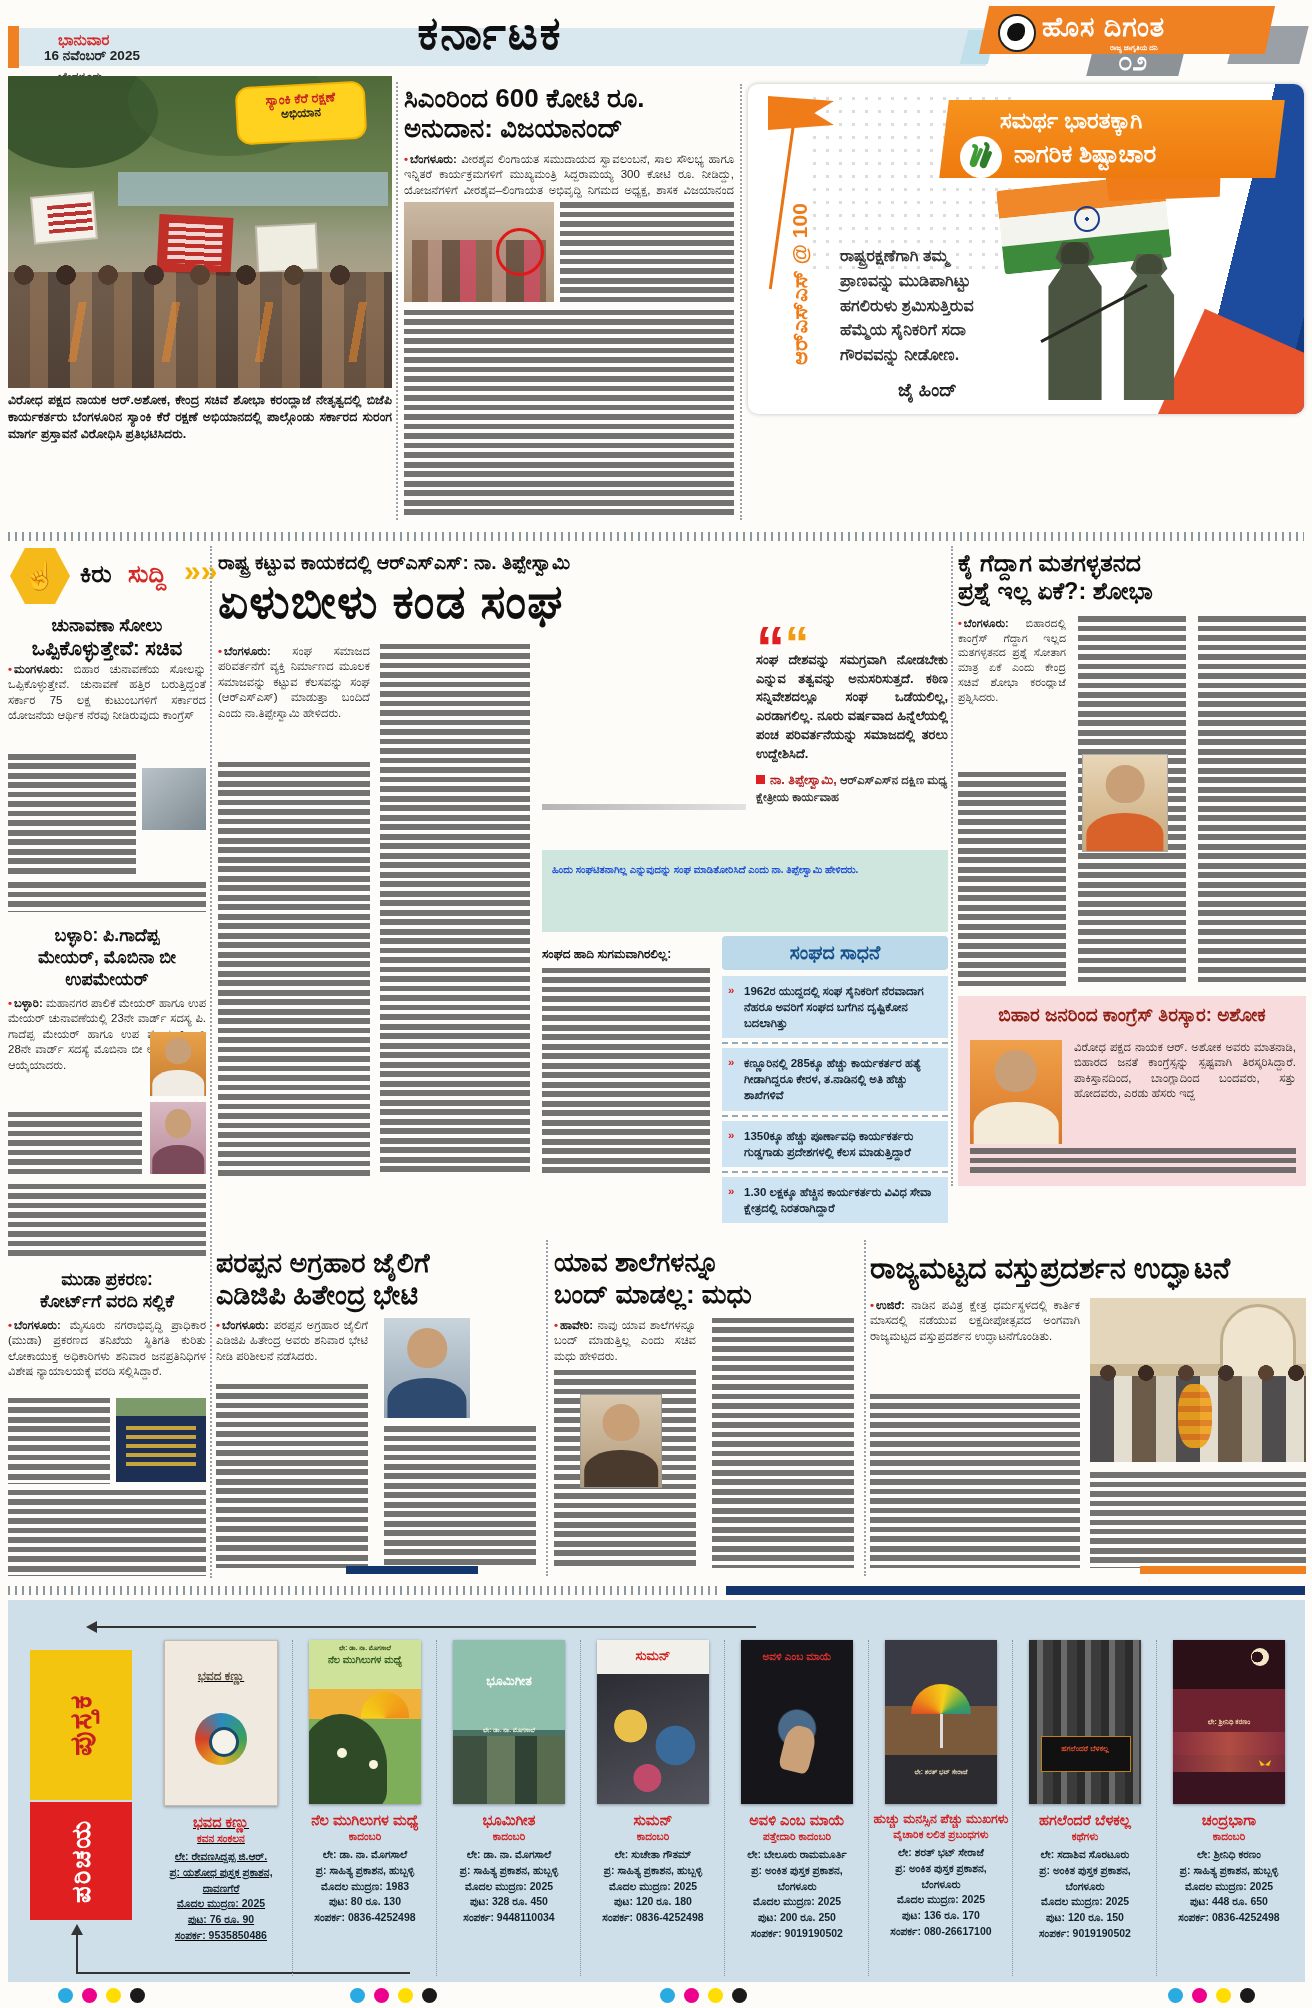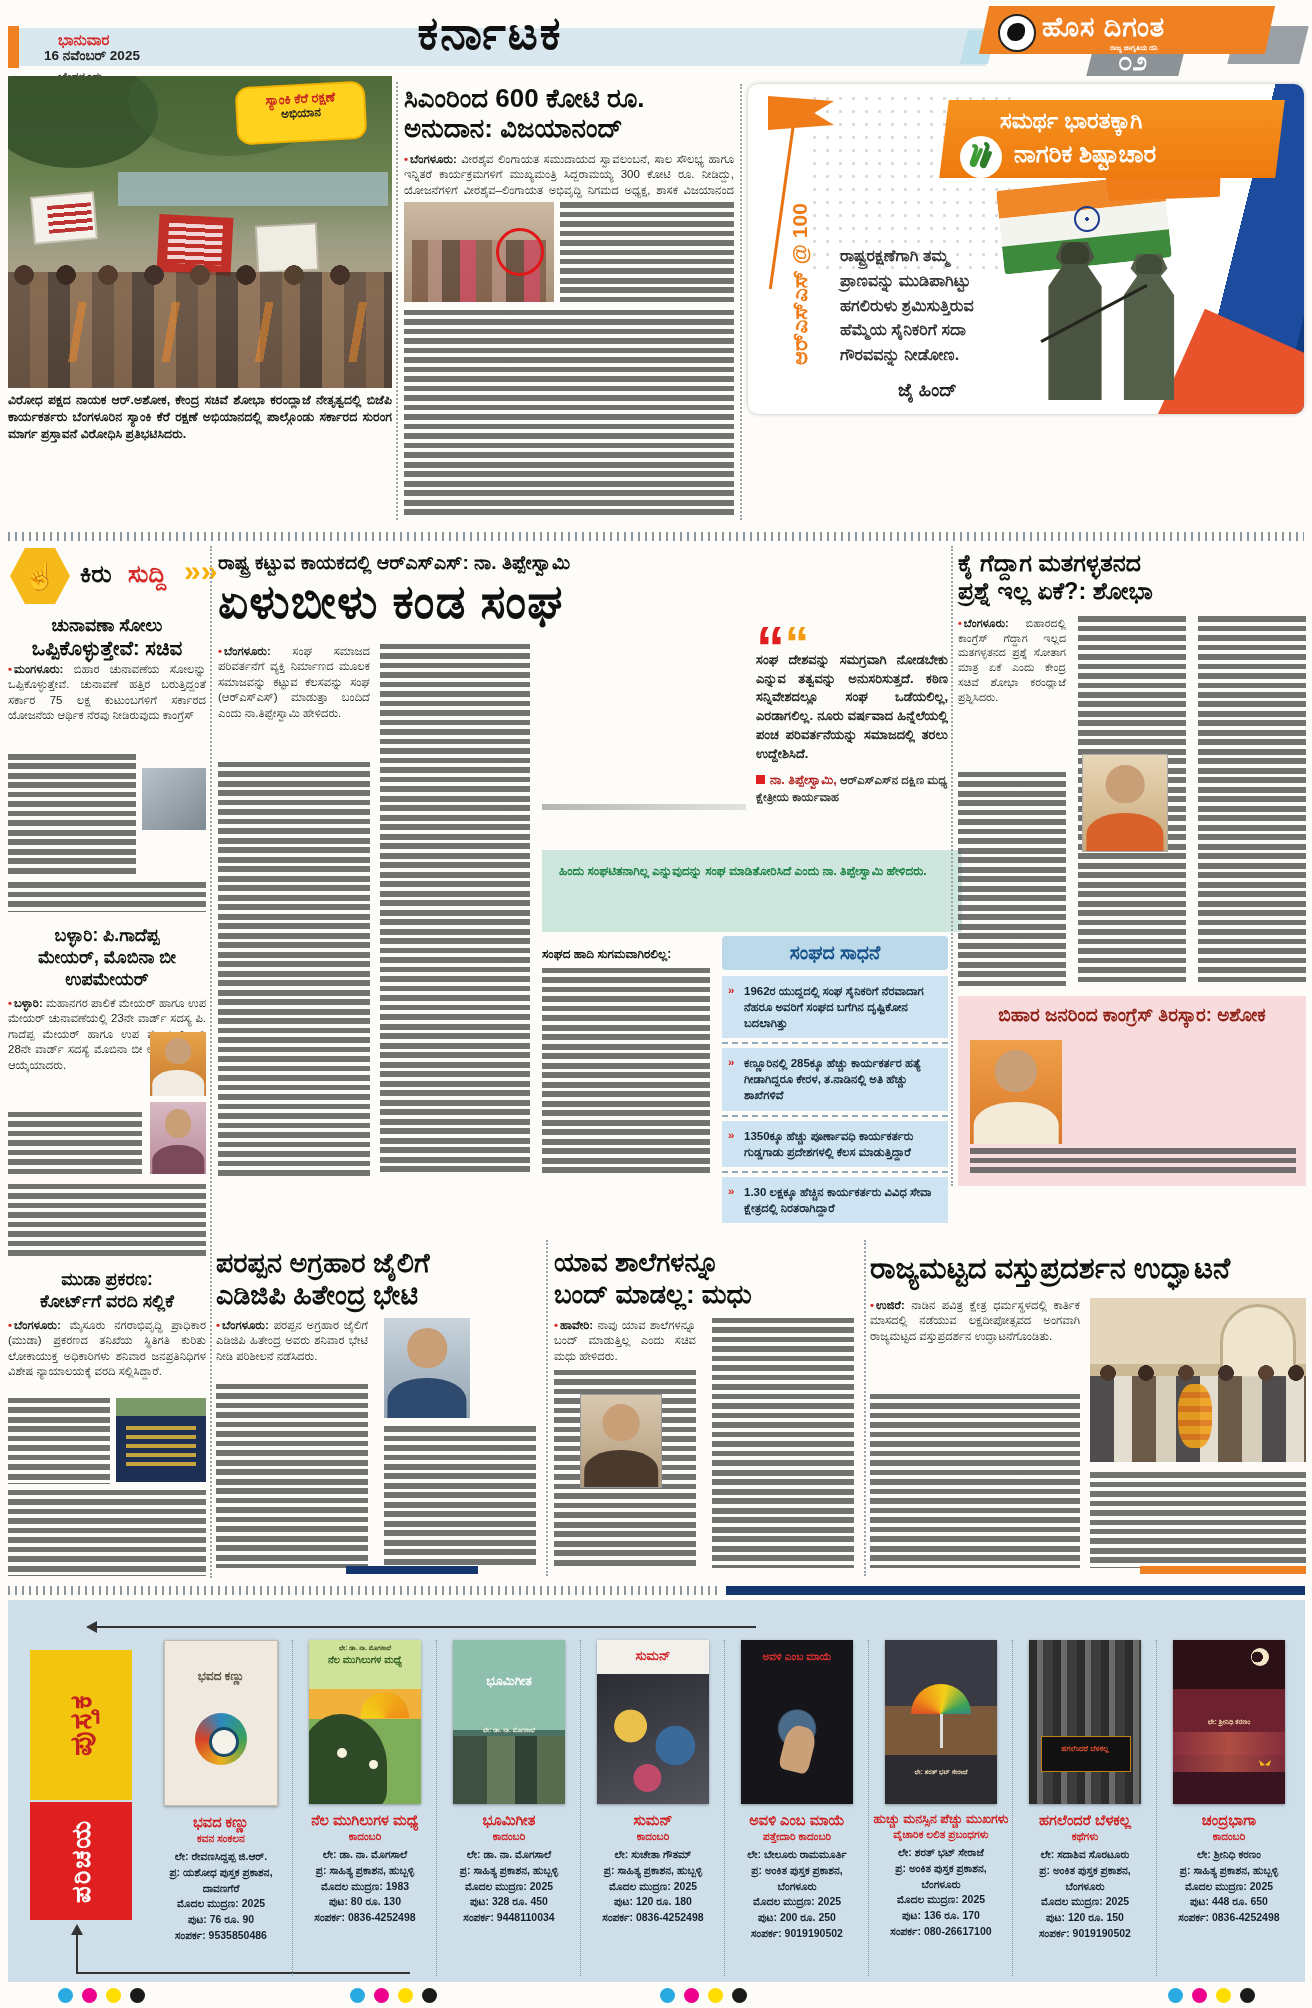--- a/index.html
+++ b/index.html
@@ -189,21 +189,21 @@
 
   <div class="abs" style="left:756px;top:630px;width:192px;">
     <span class="b" style="font-size:58px;color:#e02020;line-height:.6;vertical-align:top;">“</span><span class="b" style="font-size:48px;color:#f29a12;line-height:.6;vertical-align:top;">“</span>
     <div class="b" style="font-size:13px;color:#222;line-height:1.45;margin-top:-14px;text-align:justify;">ಸಂಘ ದೇಶವನ್ನು ಸಮಗ್ರವಾಗಿ ನೋಡಬೇಕು ಎನ್ನುವ ತತ್ವವನ್ನು ಅನುಸರಿಸುತ್ತದೆ. ಕಠಿಣ ಸನ್ನಿವೇಶದಲ್ಲೂ ಸಂಘ ಒಡೆಯಲಿಲ್ಲ, ಎರಡಾಗಲಿಲ್ಲ. ನೂರು ವರ್ಷವಾದ ಹಿನ್ನೆಲೆಯಲ್ಲಿ ಪಂಚ ಪರಿವರ್ತನೆಯನ್ನು ಸಮಾಜದಲ್ಲಿ ತರಲು ಉದ್ದೇಶಿಸಿದೆ.</div>
     <div style="margin-top:8px;font-size:11.5px;line-height:1.4;color:#222;">
       <span style="display:inline-block;width:9px;height:9px;background:#e02020;margin-right:5px;"></span><span class="b red" style="color:#b01e1e;font-size:12.5px;">ನಾ. ತಿಪ್ಪೇಸ್ವಾಮಿ,</span>
       <span class="b" style="color:#333;">ಆರ್‌ಎಸ್‌ಎಸ್‌ನ ದಕ್ಷಿಣ ಮಧ್ಯ ಕ್ಷೇತ್ರೀಯ ಕಾರ್ಯವಾಹ</span>
     </div>
   </div>
 
-  <div class="abs b" style="left:542px;top:850px;width:386px;height:58px;background:#cfe6de;padding:12px 17px;font-size:12px;line-height:1.5;color:#15803d;">ಹಿಂದು ಸಂಘಟಿತನಾಗಿಲ್ಲ ಎನ್ನುವುದನ್ನು ಸಂಘ ಮಾಡಿತೋರಿಸಿದೆ ಎಂದು ನಾ. ತಿಪ್ಪೇಸ್ವಾಮಿ ಹೇಳಿದರು.</div>
+  <div class="abs b" style="left:542px;top:850px;width:386px;height:58px;background:#cfe6de;padding:12px 10px;font-size:10px;line-height:1.5;color:#1d4ed8;">ಹಿಂದು ಸಂಘಟಿತನಾಗಿಲ್ಲ ಎನ್ನುವುದನ್ನು ಸಂಘ ಮಾಡಿತೋರಿಸಿದೆ ಎಂದು ನಾ. ತಿಪ್ಪೇಸ್ವಾಮಿ ಹೇಳಿದರು.</div>
 
   <div class="abs" style="left:542px;top:944px;width:168px;height:232px;">
     <span class="b" style="font-size:12px;color:#111;">ಸಂಘದ ಹಾದಿ ಸುಗಮವಾಗಿರಲಿಲ್ಲ:</span>
     <div class="tx" style="width:168px;height:208px;margin-top:6px;"></div>
   </div>
 
   <div class="abs" style="left:722px;top:936px;width:226px;">
     <div class="b center" style="background:#bcd9ea;color:#15518a;font-size:19px;padding:6px 0;border-radius:4px;">ಸಂಘದ ಸಾಧನೆ</div>
     <div class="bullet-item" style="margin-top:6px;"><span class="mk">»</span><span>1962ರ ಯುದ್ದದಲ್ಲಿ ಸಂಘ ಸೈನಿಕರಿಗೆ ನೆರವಾದಾಗ ನೆಹರೂ ಅವರಿಗೆ ಸಂಘದ ಬಗೆಗಿನ ದೃಷ್ಟಿಕೋನ ಬದಲಾಗಿತ್ತು</span></div>
     <hr class="dash">
@@ -228,20 +228,21 @@
       <div class="face"></div>
       <div class="body2" style="background:#d8622a;"></div>
     </div>
 
   <div class="abs" style="left:958px;top:996px;width:348px;height:190px;background:#f7dbdd;">
     <div class="b center" style="font-size:18.5px;color:#8e1d12;padding-top:8px;">ಬಿಹಾರ ಜನರಿಂದ ಕಾಂಗ್ರೆಸ್ ತಿರಸ್ಕಾರ: ಅಶೋಕ</div>
     <div class="portrait" style="left:12px;top:44px;width:92px;height:104px;background:linear-gradient(#f0a04a,#d87828);">
         <div class="face"></div>
         <div class="body2" style="background:#f4ead8;"></div>
       </div>
+    <div class="abs lede" style="left:116px;top:44px;width:222px;height:104px;">ವಿರೋಧ ಪಕ್ಷದ ನಾಯಕ ಆರ್. ಅಶೋಕ ಅವರು ಮಾತನಾಡಿ, ಬಿಹಾರದ ಜನತೆ ಕಾಂಗ್ರೆಸ್ಸನ್ನು ಸ್ಪಷ್ಟವಾಗಿ ತಿರಸ್ಕರಿಸಿದ್ದಾರೆ. ಪಾಕಿಸ್ತಾನದಿಂದ, ಬಾಂಗ್ಲಾದಿಂದ ಬಂದವರು, ಸತ್ತು ಹೋದವರು, ಎರಡು ಹೆಸರು ಇದ್ದ</div>
     <div class="abs tx" style="left:12px;top:152px;width:326px;height:28px;"></div>
   </div>
 
   <div class="abs dotv" style="left:546px;top:1240px;height:336px;"></div>
   <div class="abs dotv" style="left:864px;top:1240px;height:336px;"></div>
 
   <div class="abs hl" style="left:216px;top:1248px;width:322px;font-size:27px;">ಪರಪ್ಪನ ಅಗ್ರಹಾರ ಜೈಲಿಗೆ</div>
   <div class="abs hl" style="left:216px;top:1280px;width:322px;font-size:27px;">ಎಡಿಜಿಪಿ ಹಿತೇಂದ್ರ ಭೇಟಿ</div>
   <div class="abs lede" style="left:216px;top:1318px;width:152px;height:60px;">
     <span class="dot">•</span><span class="dl">ಬೆಂಗಳೂರು:</span> <span>ಪರಪ್ಪನ ಅಗ್ರಹಾರ ಜೈಲಿಗೆ ಎಡಿಜಿಪಿ ಹಿತೇಂದ್ರ ಅವರು ಶನಿವಾರ ಭೇಟಿ ನೀಡಿ ಪರಿಶೀಲನೆ ನಡೆಸಿದರು.</span>
@@ -292,21 +293,21 @@
       <span>ಪುಸ್ತಕ</span>
     </div>
   <div class="abs vlabel" style="left:30px;top:1802px;width:102px;height:118px;background:#e02020;color:#fff;font-size:26px;">
       <span>ಪರಿಚಯ</span>
     </div>
 
   <div class="abs" style="left:76px;top:1934px;width:2px;height:40px;background:#333;"></div>
   <div class="abs" style="left:76px;top:1972px;width:334px;height:2px;background:#333;"></div>
   <div class="abs" style="left:71px;top:1924px;width:0;height:0;border-left:6px solid transparent;border-right:6px solid transparent;border-bottom:11px solid #333;"></div>
 
-  <div class="bookcard" style="left:150px;border-right:1px dotted #7f97a6;">
+  <div class="bookcard" style="left:150px;border-right:1px dotted #7f97a6;text-decoration:underline;">
     <div class="cover" style="background:#efe9e0;border:1px solid #c9b9a9;">
       <div class="b" style="font-size:12px;color:#5a5040;margin-top:28px;">ಭವದ ಕಣ್ಣು</div>
       <div style="position:absolute;left:30px;top:72px;width:52px;height:52px;border-radius:50%;background:conic-gradient(#2a8ac0,#3aa05a,#e8b020,#d84028,#2a8ac0);"></div>
       <div style="position:absolute;left:44px;top:86px;width:24px;height:24px;border-radius:50%;background:#f5f2ea;border:3px solid #184a6a;"></div>
     </div>
     <div class="bt">ಭವದ ಕಣ್ಣು</div>
     <div class="bs">ಕವನ ಸಂಕಲನ</div>
     <div class="bd">ಲೇ: ರೇವಣಸಿದ್ದಪ್ಪ ಜಿ.ಆರ್.</div>
     <div class="bd">ಪ್ರ: ಯಶೋಧ ಪುಸ್ತಕ ಪ್ರಕಾಶನ,</div>
     <div class="bd">ದಾವಣಗೆರೆ</div>

